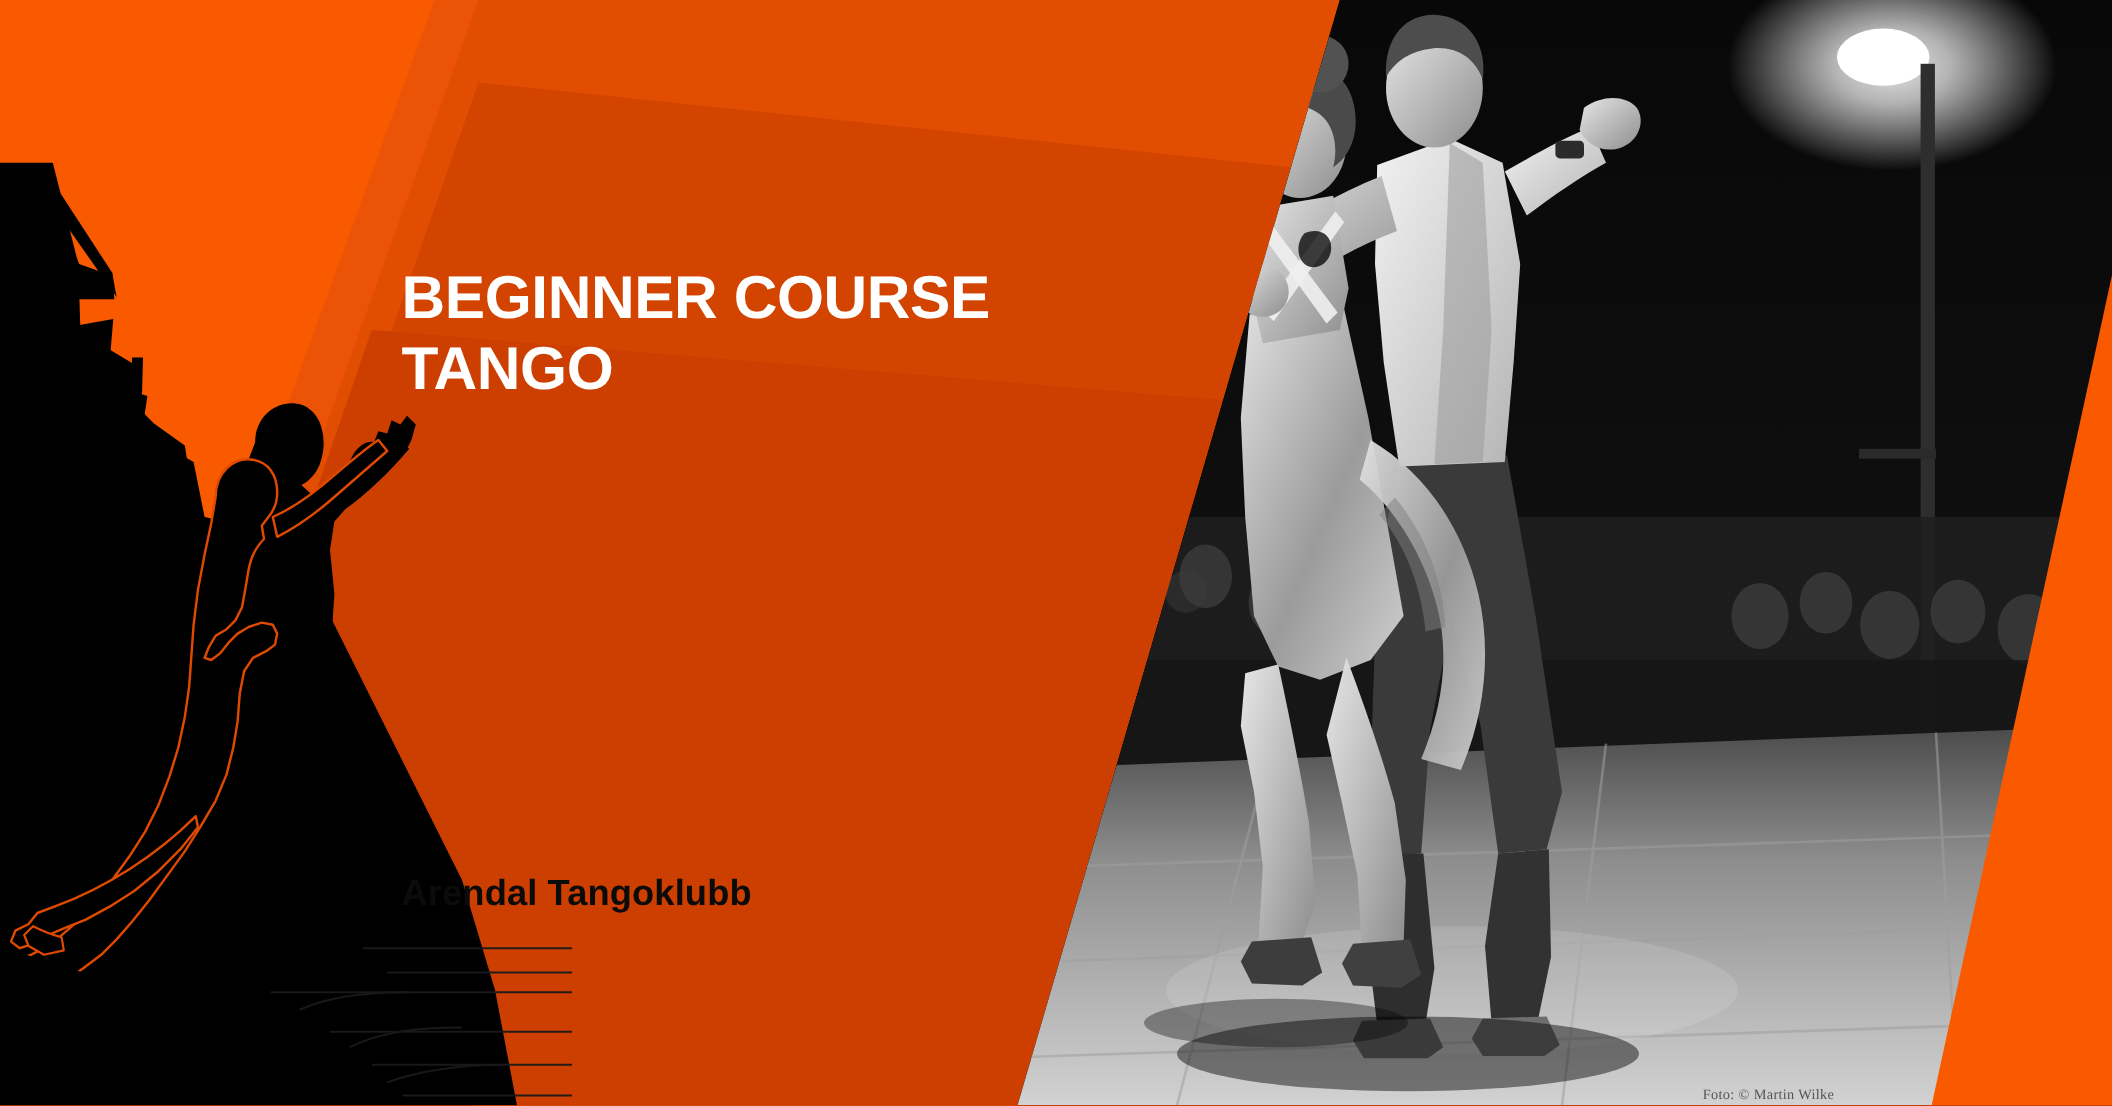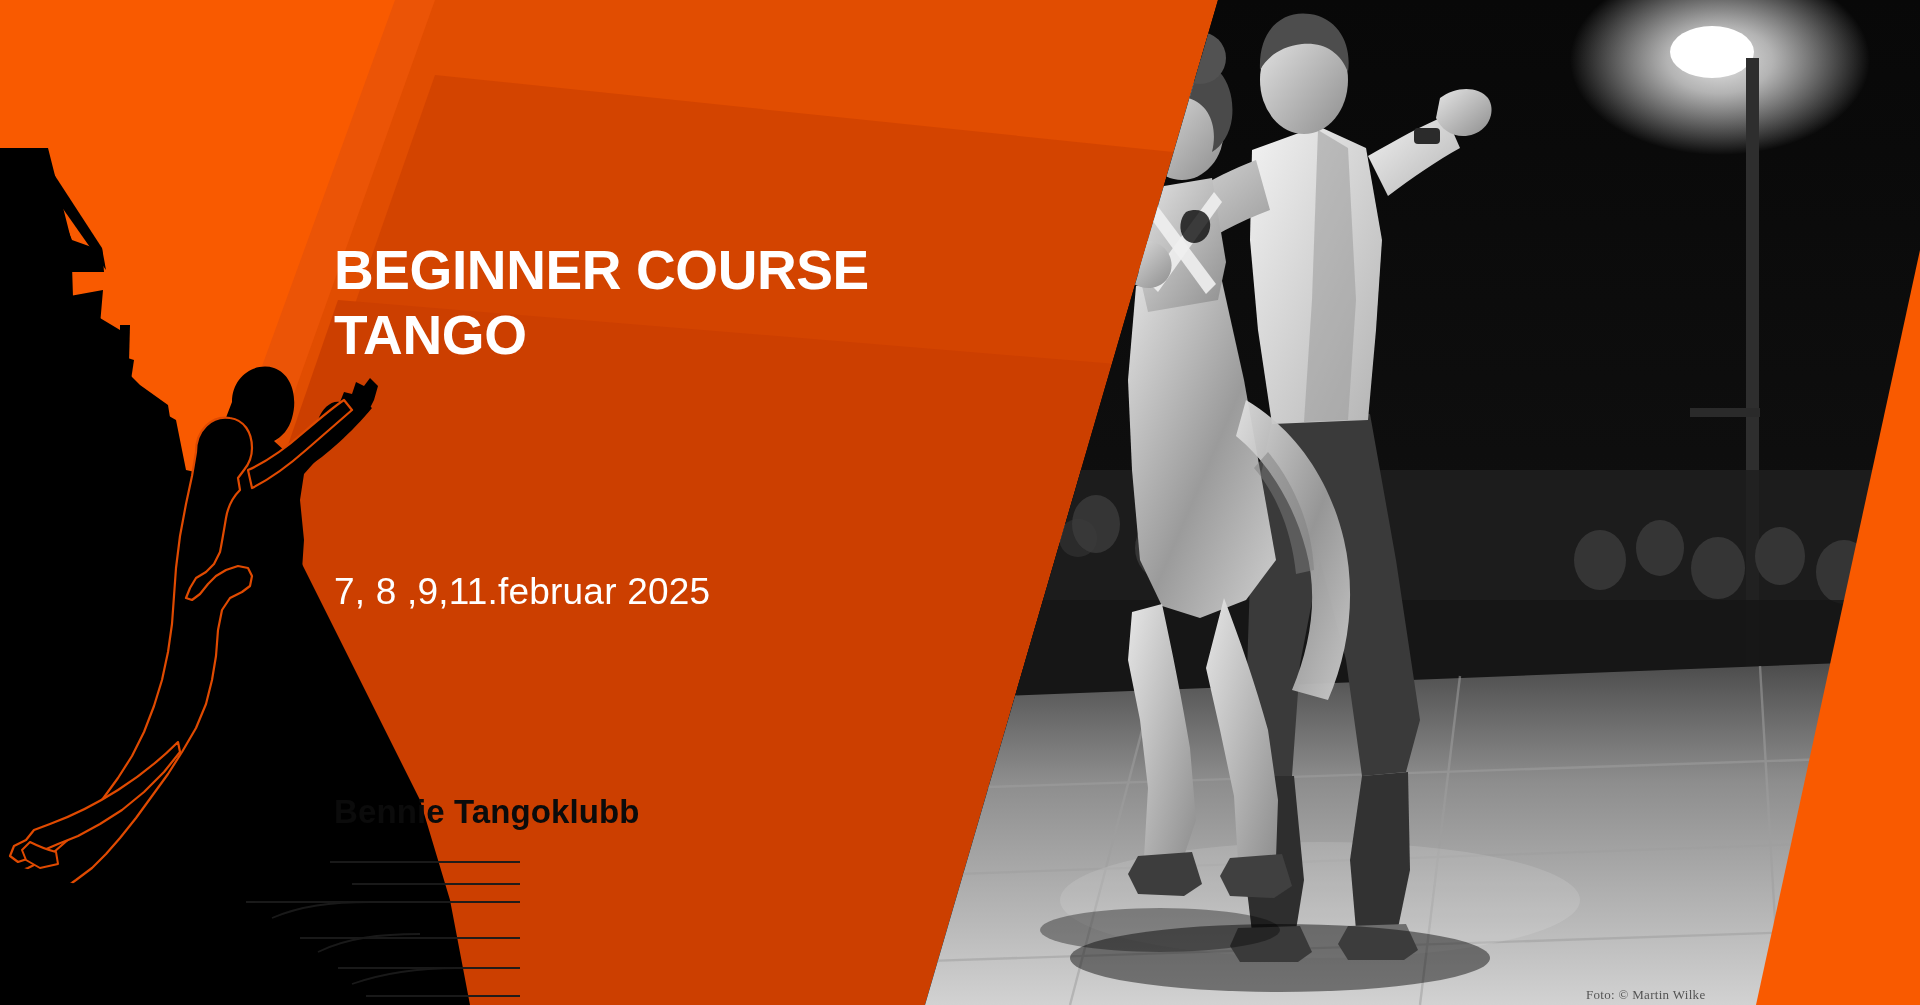--- a/index.html
+++ b/index.html
@@ -47,21 +47,21 @@
     position:absolute;
     left:0; top:0;
     width:1920px; height:1005px;
     pointer-events:none;
   }
   .right-wedge svg { display:block; width:1920px; height:1005px; }
 
   
   .content {
     position:absolute;
-    left:334px; top:0;
+    left:365px; top:0;
     width:560px; height:1005px;
   }
 
   .headline {
     position:absolute;
     top:238px; left:0;
     width:560px;
     color:#FFFFFF;
     font-size:55px;
     font-weight:bold;
@@ -98,21 +98,21 @@
     width:560px;
     color:#0B0B0B;
     font-size:33px;
     font-weight:bold;
     line-height:1.2;
     letter-spacing:0.1px;
   }
 
   .photo-credit {
     position:absolute;
-    left:1586px; top:987px;
+    left:1548px; top:987px;
     color:#2a2a2a;
     font-size:13px;
     font-family:"Liberation Serif", serif;
     letter-spacing:0.3px;
     opacity:0.75;
     white-space:nowrap;
     text-align:center;
   }
 </style>
 </head>
@@ -394,21 +394,20 @@
       <polygon points="1920,250 1920,1005 1756,1005" fill="#F95A00"></polygon>
       <polygon points="925,1005 1218,0 1248,0 963,1005" fill="#000000" opacity="0"></polygon>
     </svg>
   </div>
 
   <div class="content">
 
     <h1 class="headline">BEGINNER COURSE
 TANGO</h1>
 
-    <p class="date-line">7, 8 ,9,11.februar 2025</p>
-
-
-    <p class="org-line">Bennie Tangoklubb</p>
+
+
+    <p class="org-line">Arendal Tangoklubb</p>
   </div>
 
   <div class="photo-credit">Foto: © Martin Wilke</div>
 
 </div>
 
 </body></html>

